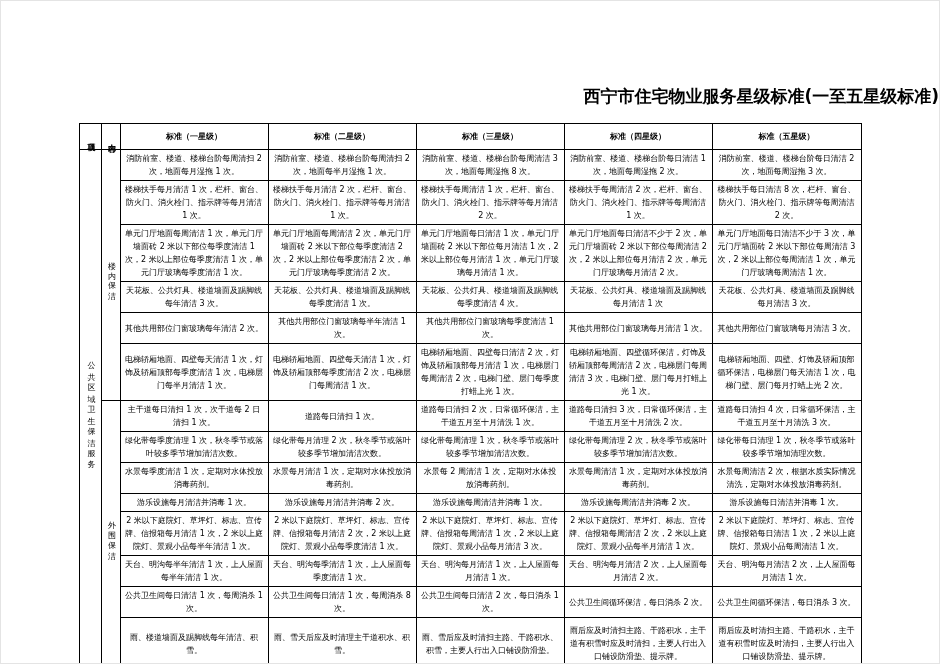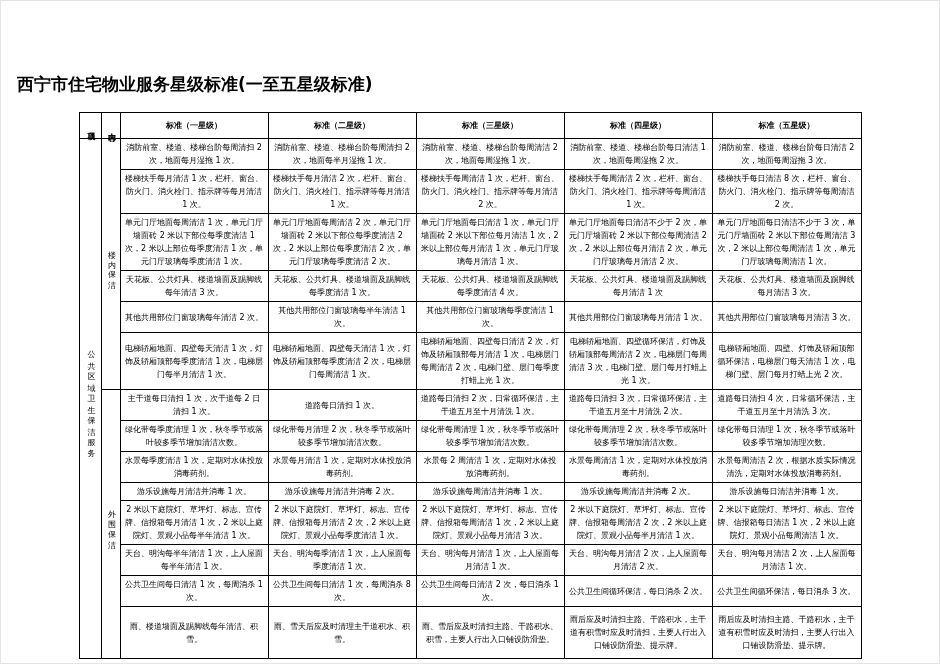--- a/index.html
+++ b/index.html
@@ -3,22 +3,22 @@
 <meta charset="utf-8">
 <style>
   html,body { margin:0; padding:0; background:#fff; }
   .page {
     width:940px; height:664px; box-sizing:border-box;
     background:#ffffff; border:1px solid #e4e4e4;
     font-family:"DejaVu Sans", sans-serif; color:#000;
     overflow:hidden; position:relative;
   }
   .title {
-    margin:16px; padding-top:56px;
-    text-align:left; font-size:17px; font-weight:bold; color:#000;
+    margin:0; padding-top:84px;
+    text-align:right; font-size:17px; font-weight:bold; color:#000;
   }
   table.standards-table {
     border-collapse:collapse; table-layout:fixed;
     width:782px; margin:15px auto 0 auto;
     border:1.5px solid #000;
   }
   .standards-table th, .standards-table td {
     border:1px solid #000; box-sizing:border-box;
     font-family:"DejaVu Sans", sans-serif;
   }
@@ -73,21 +73,21 @@
         <th>标准（四星级）</th>
         <th>标准（五星级）</th>
       </tr>
     </thead>
     <tbody>
         <tr>
           <td class="vcell project-cell" rowspan="14">公共区域卫生保洁服务</td>
           <td class="vcell section-cell" rowspan="6">楼内保洁</td>
           <td class="std-cell">消防前室、楼道、楼梯台阶每周清扫 2 次，地面每月湿拖 1 次。</td>
           <td class="std-cell">消防前室、楼道、楼梯台阶每周清扫 2 次，地面每半月湿拖 1 次。</td>
-          <td class="std-cell">消防前室、楼道、楼梯台阶每周清洁 2 次，地面每周湿拖 1 次。</td>
+          <td class="std-cell">消防前室、楼道、楼梯台阶每周清洁 3 次，地面每周湿拖 8 次。</td>
           <td class="std-cell">消防前室、楼道、楼梯台阶每日清洁 1 次，地面每周湿拖 2 次。</td>
           <td class="std-cell">消防前室、楼道、楼梯台阶每日清洁 2 次，地面每周湿拖 3 次。</td>
         </tr>
         <tr>
           <td class="std-cell">楼梯扶手每月清洁 1 次，栏杆、窗台、防火门、消火栓门、指示牌等每月清洁 1 次。</td>
           <td class="std-cell">楼梯扶手每月清洁 2 次，栏杆、窗台、防火门、消火栓门、指示牌等每月清洁 1 次。</td>
           <td class="std-cell">楼梯扶手每周清洁 1 次，栏杆、窗台、防火门、消火栓门、指示牌等每月清洁 2 次。</td>
           <td class="std-cell">楼梯扶手每周清洁 2 次，栏杆、窗台、防火门、消火栓门、指示牌等每周清洁 1 次。</td>
           <td class="std-cell">楼梯扶手每日清洁 8 次，栏杆、窗台、防火门、消火栓门、指示牌等每周清洁 2 次。</td>
         </tr>

